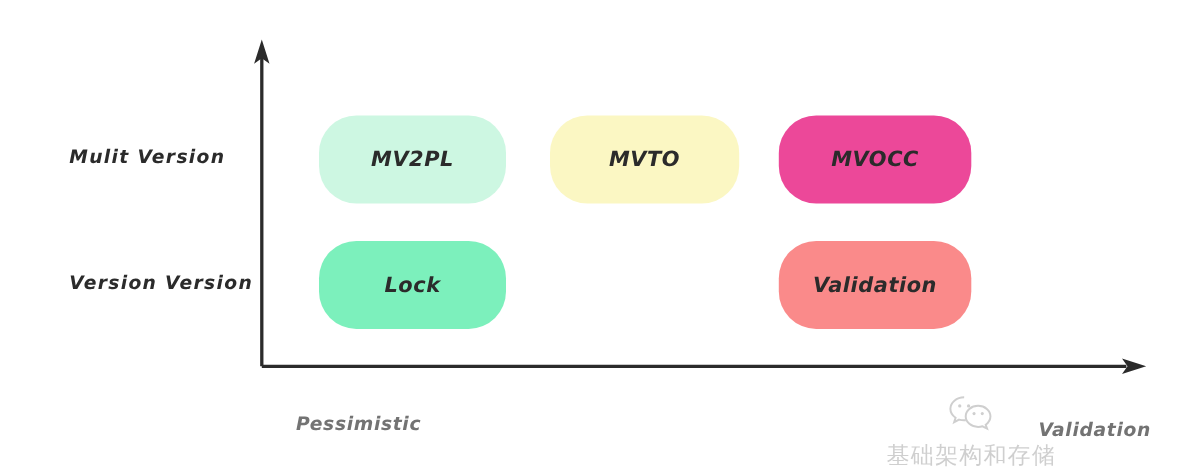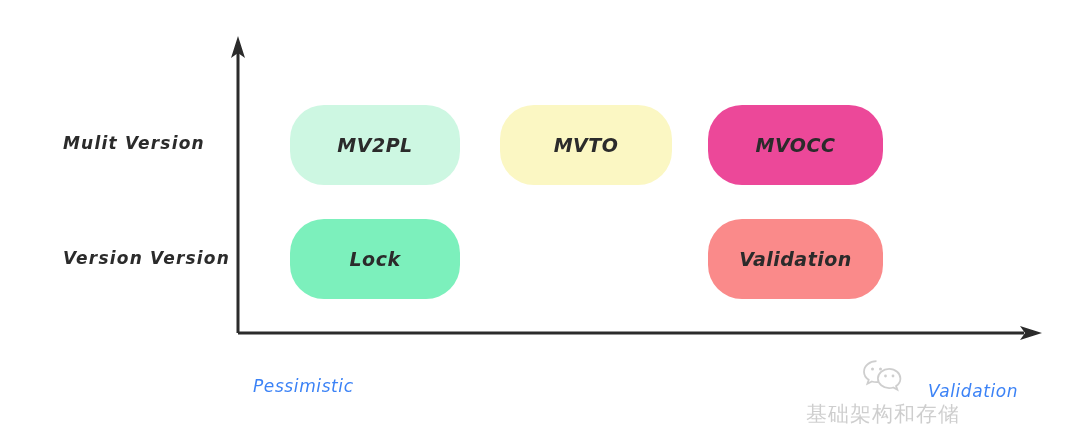--- a/index.html
+++ b/index.html
@@ -42,25 +42,26 @@
     text-align: left;
   }
   #row-label-multi  { left: 63px;  top: 133px; }
   #row-label-single { left: 63px;  top: 248px; }
 
   
   .axis-caption {
     position: absolute;
     font-family: "DejaVu Sans", sans-serif;
     font-style: italic;
-    font-weight: normal;
+    font-weight: bold;
     font-size: 17px;
     letter-spacing: 0.6px;
-    color: #3b82f6;
+    color: #737373;
     white-space: nowrap;
+    margin-left: 16px;
   }
   #axis-caption-pessimistic { left: 253px; top: 376px; }
   #axis-caption-optimistic  { left: 928px; top: 381px; }
 
   
   .cell {
     position: absolute;
     border-radius: 34px;
     display: flex;
     align-items: center;

